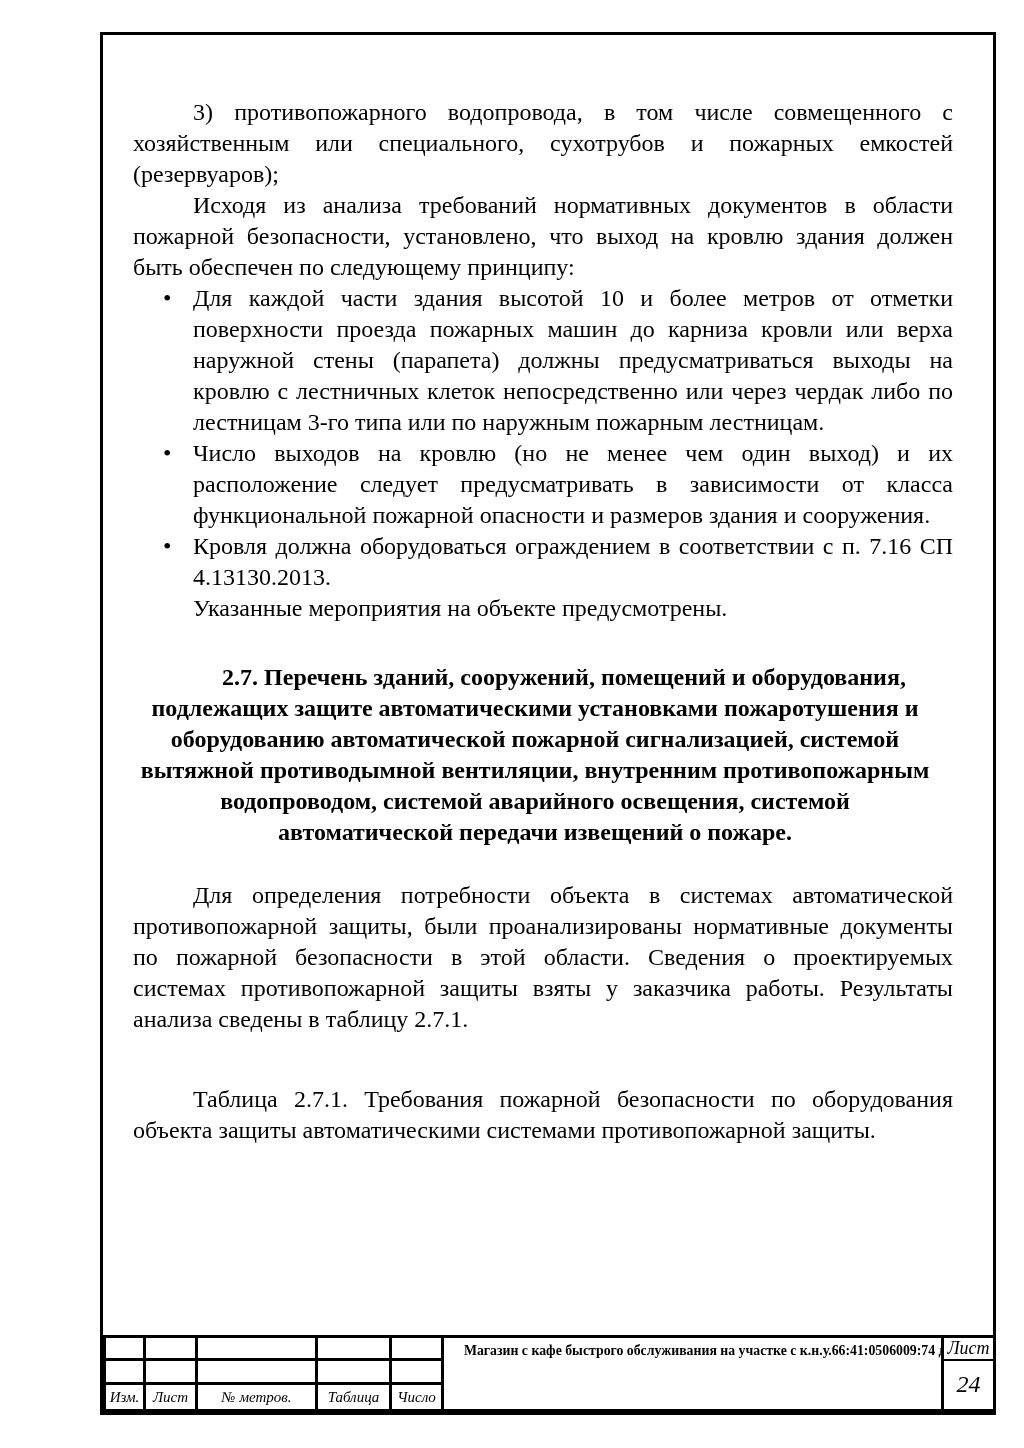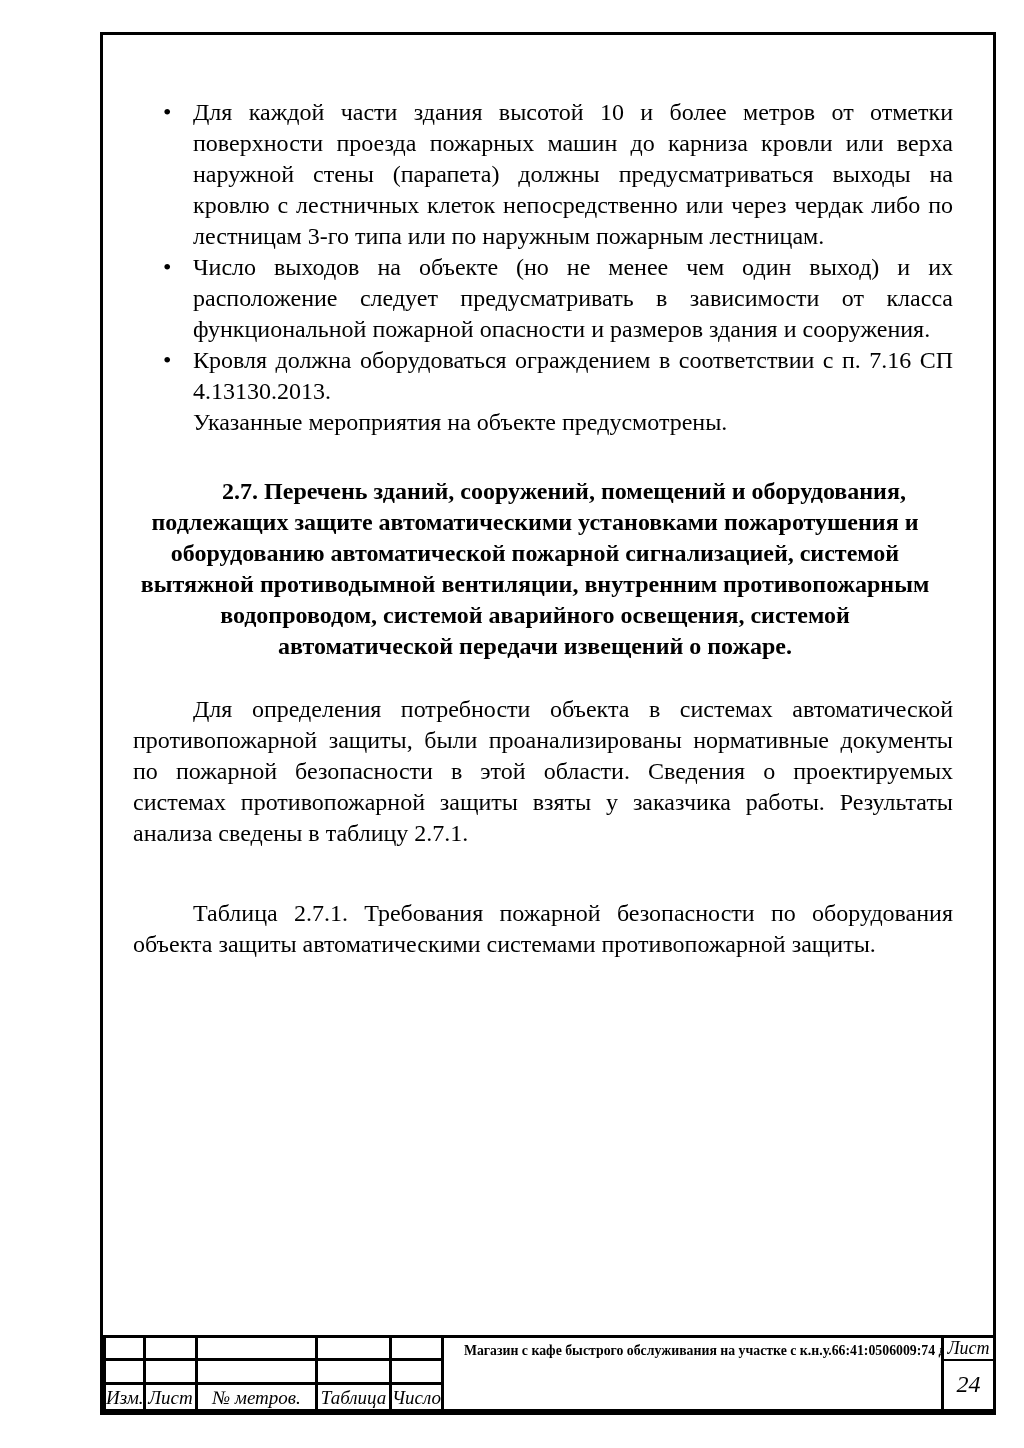--- a/index.html
+++ b/index.html
@@ -69,21 +69,21 @@
     border-collapse: collapse;
     table-layout: fixed;
   }
   .stamp td {
     border: 3px solid #000000;
     padding: 0;
     overflow: hidden;
   }
   .stamp .lbl {
     font-style: italic;
-    font-size: 19px;
+    font-size: 15px;
     text-align: center;
     vertical-align: middle;
     line-height: 1;
   }
   .stamp .mid {
     vertical-align: top;
     text-align: center;
   }
   .stamp .mid .project-title {
     font-weight: bold;
@@ -108,28 +108,30 @@
     vertical-align: middle;
     border-top-width: 2px;
   }
 </style>
 </head>
 <body>
 
 <div class="frame">
 
   <div class="textblock">
+    <p class="para">3) противопожарного водопровода, в том числе совмещенного с хозяйственным или специального, сухотрубов и пожарных емкостей (резервуаров);</p>
+    <p class="para">Исходя из анализа требований нормативных документов в области пожарной безопасности, установлено, что выход на кровлю здания должен быть обеспечен по следующему принципу:</p>
 
     <div class="bullet">
       <span class="dot">•</span>
       <span>Для каждой части здания высотой 10 и более метров от отметки поверхности проезда пожарных машин до карниза кровли или верха наружной стены (парапета)  должны предусматриваться выходы на кровлю с лестничных клеток непосредственно или через чердак либо по лестницам 3-го типа или по наружным пожарным лестницам.</span>
     </div>
     <div class="bullet">
       <span class="dot">•</span>
-      <span>Число выходов на объекте (но не менее чем один выход) и их расположение следует предусматривать в зависимости от класса функциональной пожарной опасности и размеров здания и сооружения.</span>
+      <span>Число выходов на кровлю (но не менее чем один выход) и их расположение следует предусматривать в зависимости от класса функциональной пожарной опасности и размеров здания и сооружения.</span>
     </div>
     <div class="bullet">
       <span class="dot">•</span>
       <span>Кровля должна оборудоваться ограждением в соответствии с п. 7.16 СП 4.13130.2013.</span>
     </div>
 
     <p class="para">Указанные мероприятия на объекте предусмотрены.</p>
 
     <h2 class="heading">2.7. Перечень зданий, сооружений, помещений и оборудования, подлежащих защите автоматическими установками пожаротушения и оборудованию автоматической пожарной сигнализацией, системой вытяжной противодымной вентиляции, внутренним противопожарным водопроводом, системой аварийного освещения, системой автоматической передачи извещений о пожаре.</h2>
 

